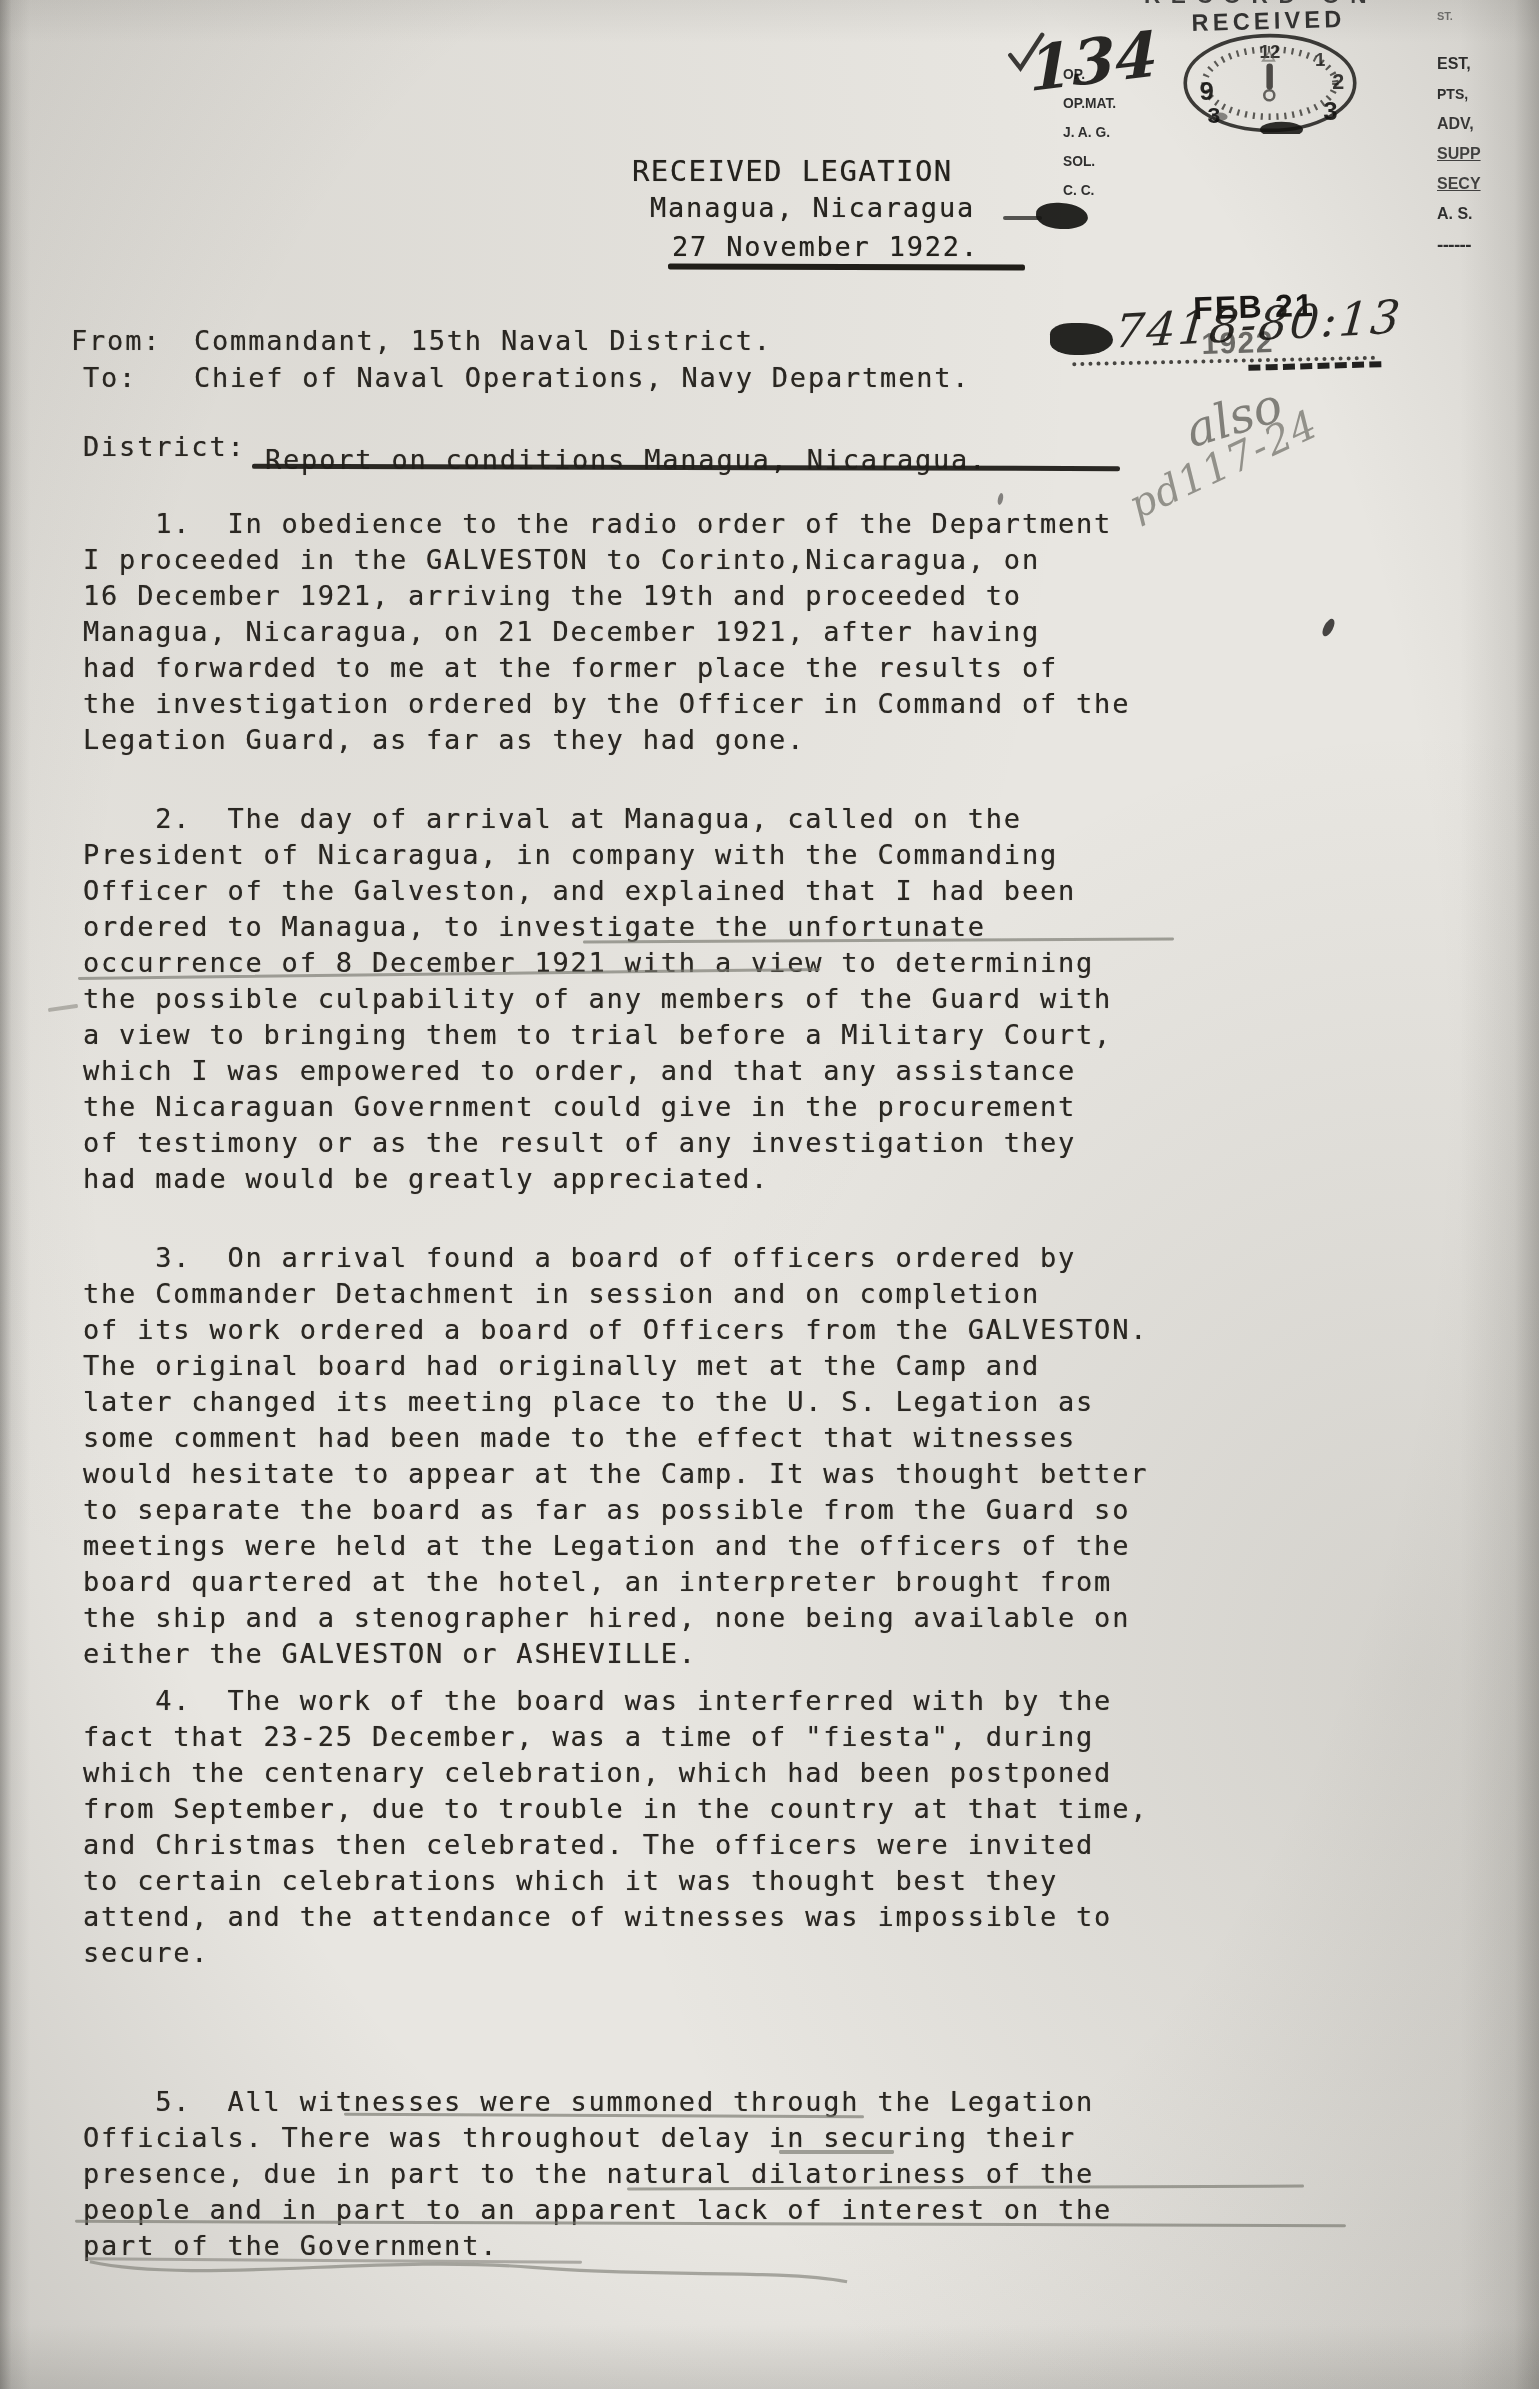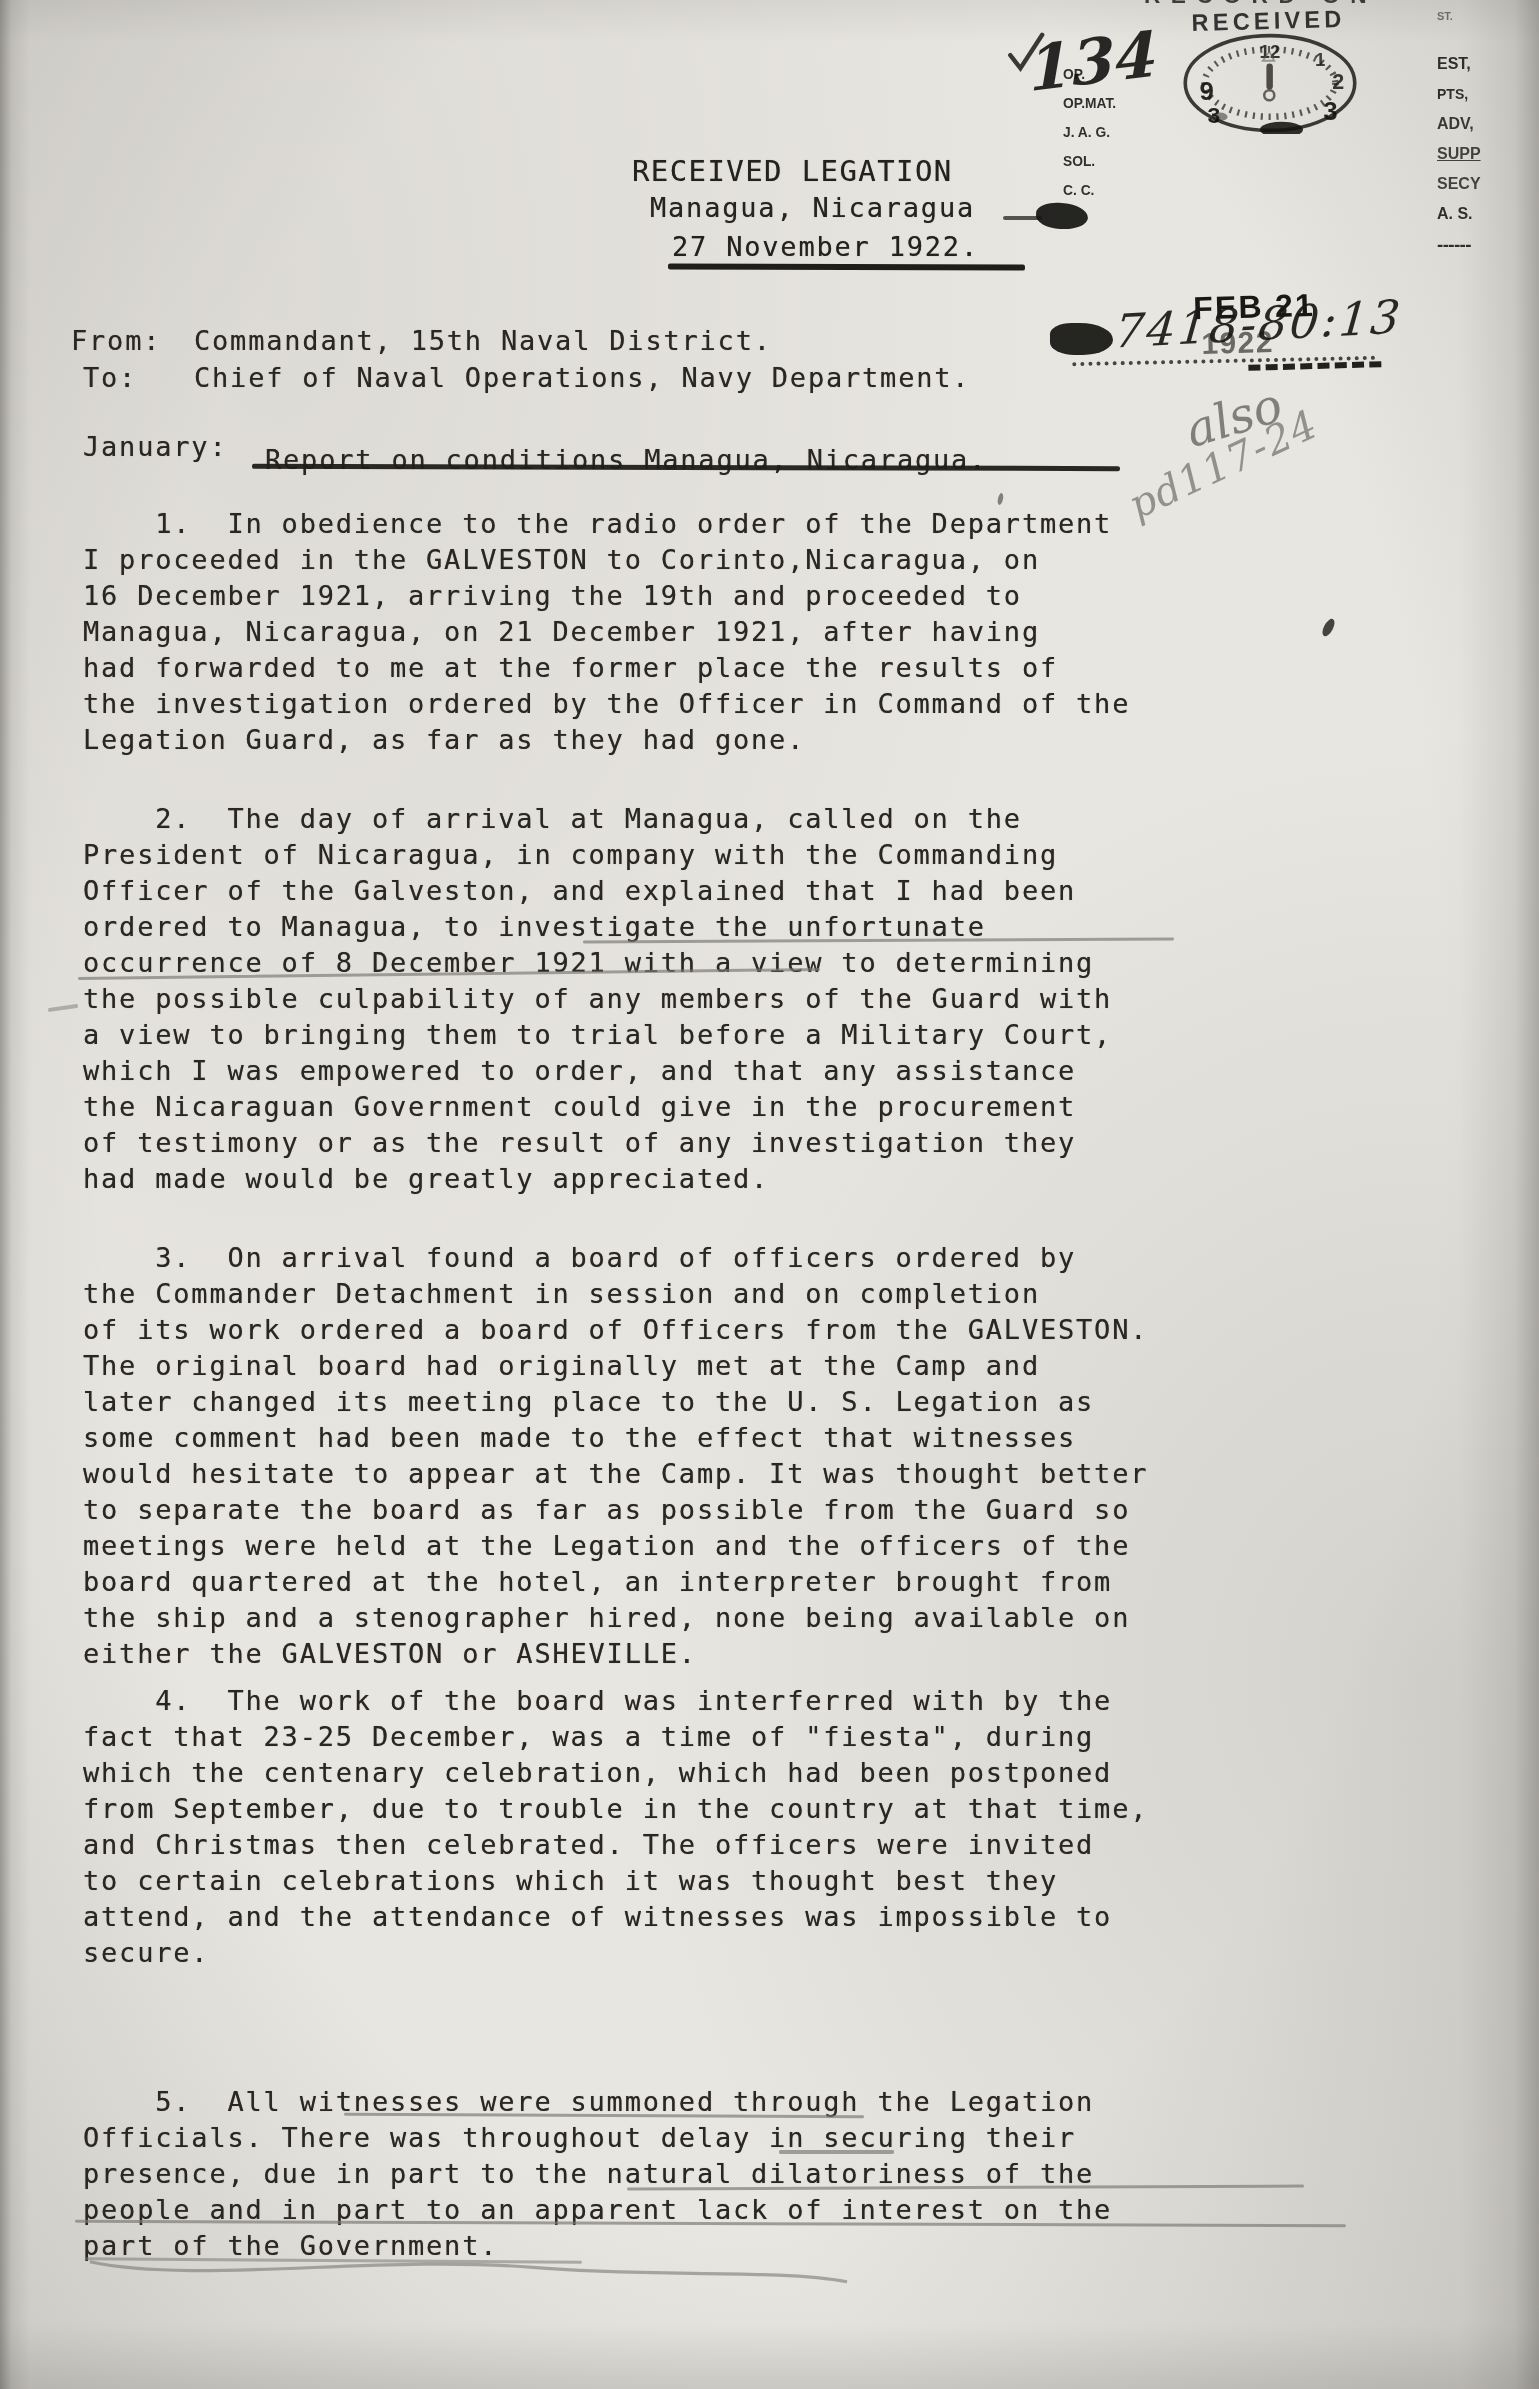--- a/index.html
+++ b/index.html
@@ -69,21 +69,21 @@
     <div class="stamp" style="font-size:15px;line-height:29px;transform:scaleX(.92);transform-origin:left;opacity:.9;">SOL.</div>
     <div class="stamp" style="font-size:15px;line-height:29px;transform:scaleX(.92);transform-origin:left;opacity:.9;">C. C.</div>
   </div>
 
   <div class="abs" style="left:1437px;top:4.3px;">
     <div class="stamp" style="font-size:11px;line-height:24.5px;opacity:.55;">ST.</div>
     <div class="stamp" style="font-size:16px;line-height:30px;margin-top:20px;opacity:.9;">EST,</div>
     <div class="stamp" style="font-size:14px;line-height:30px;opacity:.9;">PTS,</div>
     <div class="stamp" style="font-size:16px;line-height:30px;opacity:.85;">ADV,</div>
     <div class="stamp" style="font-size:16px;line-height:30px;opacity:.8;text-decoration:underline;">SUPP</div>
-    <div class="stamp" style="font-size:16px;line-height:30px;opacity:.8;">SECY</div>
+    <div class="stamp" style="font-size:16px;line-height:30px;opacity:.8;text-decoration:underline;">SECY</div>
     <div class="stamp" style="font-size:16px;line-height:30px;opacity:.9;">A. S.</div>
     <div class="stamp" style="font-size:19px;line-height:32px;letter-spacing:-0.7px;opacity:.9;">------</div>
   </div>
 
   <svg class="abs" style="left:1003px;top:29px;width:45px;height:45px;" viewBox="0 0 62 62">
     <path d="M10,36 L24,54 L54,8" stroke="#1b1a18" stroke-width="6" fill="none" stroke-linecap="round" opacity=".85"></path>
   </svg>
   <div class="hand" style="left:1029px;top:24.5px;font-size:62px;font-weight:700;color:#141311;transform:rotate(-7deg) skewX(-6deg);opacity:.9;">134</div>
 
   <div>
@@ -110,21 +110,21 @@
 
   <div>
     <div class="typed abs" style="left:71px;top:323px;">From:</div>
     <div class="typed abs" style="left:194px;top:323px;">Commandant, 15th Naval District.</div>
   </div>
   <div>
     <div class="typed abs" style="left:83px;top:360px;">To:</div>
     <div class="typed abs" style="left:194px;top:360px;">Chief of Naval Operations, Navy Department.</div>
   </div>
   <div>
-    <div class="typed abs" style="left:83px;top:429px;">January:</div>
+    <div class="typed abs" style="left:83px;top:429px;">District:</div>
     <div class="typed abs" style="left:265px;top:442px;">Report on conditions Managua, Nicaragua.</div>
     <div class="inkline" style="left:252px;top:465px;width:868px;height:5px;transform:rotate(.15deg);opacity:.95;"></div>
   </div>
 
   <div class="para typed" style="top:506px;"><div class="tline">    1.  In obedience to the radio order of the Department</div><div class="tline">I proceeded in the GALVESTON to Corinto,Nicaragua, on</div><div class="tline">16 December 1921, arriving the 19th and proceeded to</div><div class="tline">Managua, Nicaragua, on 21 December 1921, after having</div><div class="tline">had forwarded to me at the former place the results of</div><div class="tline">the investigation ordered by the Officer in Command of the</div><div class="tline">Legation Guard, as far as they had gone.</div></div>
   <div class="para typed" style="top:801px;"><div class="tline">    2.  The day of arrival at Managua, called on the</div><div class="tline">President of Nicaragua, in company with the Commanding</div><div class="tline">Officer of the Galveston, and explained that I had been</div><div class="tline">ordered to Managua, to investigate the unfortunate</div><div class="tline">occurrence of 8 December 1921 with a view to determining</div><div class="tline">the possible culpability of any members of the Guard with</div><div class="tline">a view to bringing them to trial before a Military Court,</div><div class="tline">which I was empowered to order, and that any assistance</div><div class="tline">the Nicaraguan Government could give in the procurement</div><div class="tline">of testimony or as the result of any investigation they</div><div class="tline">had made would be greatly appreciated.</div></div>
   <div class="para typed" style="top:1240px;"><div class="tline">    3.  On arrival found a board of officers ordered by</div><div class="tline">the Commander Detachment in session and on completion</div><div class="tline">of its work ordered a board of Officers from the GALVESTON.</div><div class="tline">The original board had originally met at the Camp and</div><div class="tline">later changed its meeting place to the U. S. Legation as</div><div class="tline">some comment had been made to the effect that witnesses</div><div class="tline">would hesitate to appear at the Camp. It was thought better</div><div class="tline">to separate the board as far as possible from the Guard so</div><div class="tline">meetings were held at the Legation and the officers of the</div><div class="tline">board quartered at the hotel, an interpreter brought from</div><div class="tline">the ship and a stenographer hired, none being available on</div><div class="tline">either the GALVESTON or ASHEVILLE.</div></div>
   <div class="para typed" style="top:1683px;"><div class="tline">    4.  The work of the board was interferred with by the</div><div class="tline">fact that 23-25 December, was a time of "fiesta", during</div><div class="tline">which the centenary celebration, which had been postponed</div><div class="tline">from September, due to trouble in the country at that time,</div><div class="tline">and Christmas then celebrated. The officers were invited</div><div class="tline">to certain celebrations which it was thought best they</div><div class="tline">attend, and the attendance of witnesses was impossible to</div><div class="tline">secure.</div></div>
   <div class="para typed" style="top:2084px;"><div class="tline">    5.  All witnesses were summoned through the Legation</div><div class="tline">Officials. There was throughout delay in securing their</div><div class="tline">presence, due in part to the natural dilatoriness of the</div><div class="tline">people and in part to an apparent lack of interest on the</div><div class="tline">part of the Government.</div></div>
 

